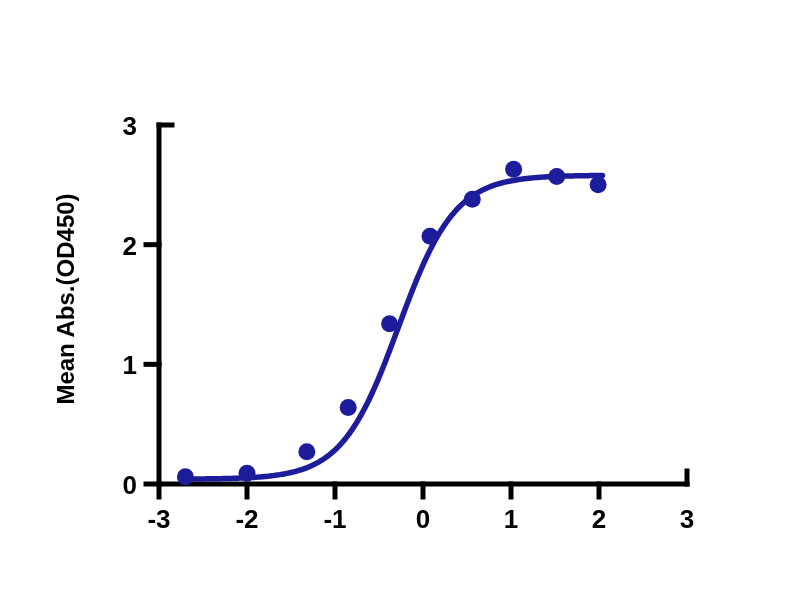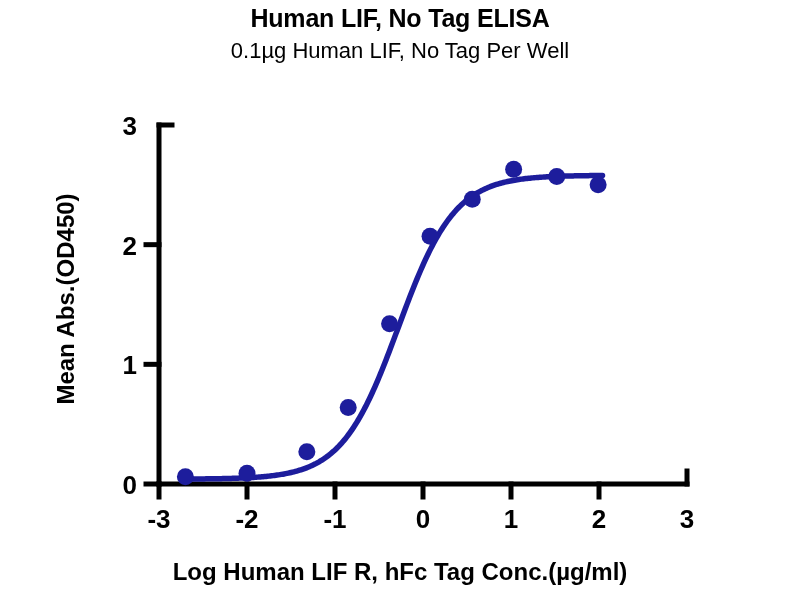--- a/index.html
+++ b/index.html
@@ -71,24 +71,20 @@
     font-size: 26px;
     font-weight: bold;
     fill: #000000;
   }
 </style>
 </head>
 <body>
 
 <div id="figure">
 
-  <div class="title-block">
-    <div class="chart-title">Human LIF, No Tag ELISA</div>
-    <div class="chart-subtitle">0.1µg Human LIF, No Tag Per Well</div>
-  </div>
 
   <div class="ylabel">Mean Abs.(OD450)</div>
 
   <svg id="plot" width="800" height="600">
     <g id="axes-group">
         <line x1="159" y1="484" x2="687" y2="484" stroke="#000000" stroke-width="5" stroke-linecap="square"></line>
         <line x1="159" y1="484" x2="159" y2="125" stroke="#000000" stroke-width="5" stroke-linecap="square"></line>
       </g>
     <g id="ticks-group">
         <line x1="159" y1="484" x2="159" y2="497" stroke="#000000" stroke-width="5" stroke-linecap="square"></line>
@@ -126,15 +122,14 @@
         <circle cx="348.20" cy="407.41" r="8.5" fill="#1d1d9c"></circle>
         <circle cx="389.56" cy="323.65" r="8.5" fill="#1d1d9c"></circle>
         <circle cx="430.04" cy="236.29" r="8.5" fill="#1d1d9c"></circle>
         <circle cx="472.28" cy="199.19" r="8.5" fill="#1d1d9c"></circle>
         <circle cx="513.64" cy="169.28" r="8.5" fill="#1d1d9c"></circle>
         <circle cx="556.76" cy="176.46" r="8.5" fill="#1d1d9c"></circle>
         <circle cx="598.12" cy="184.83" r="8.5" fill="#1d1d9c"></circle>
       </g>
   </svg>
 
-  <div class="xlabel">Log Human LIF R, hFc Tag Conc.(µg/ml)</div>
 
 </div>
 
 </body></html>

